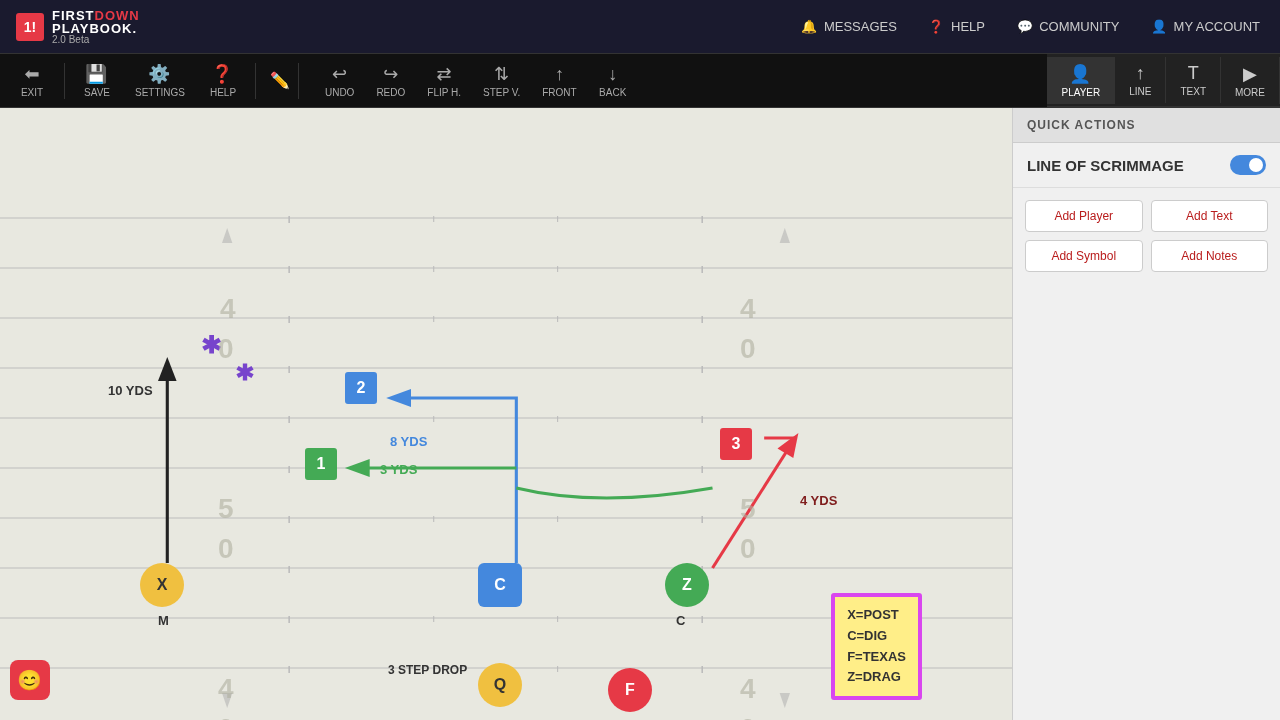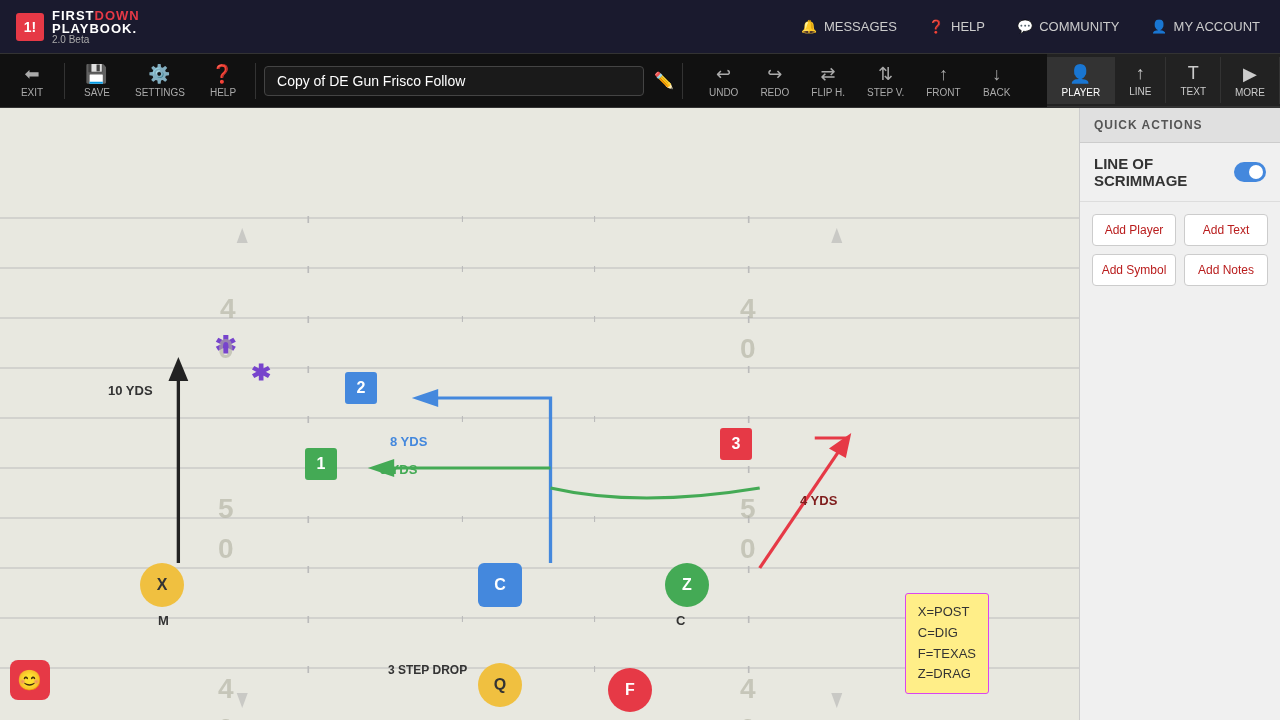--- a/index.html
+++ b/index.html
@@ -97,35 +97,35 @@
     
     .annotation { position: absolute; font-size: 13px; font-weight: bold; }
     .ann-10yds { left: 108px; top: 275px; color: #333; }
     .ann-8yds { left: 390px; top: 278px; color: #4488dd; margin-top: 48px; }
     .ann-3yds { left: 380px; top: 354px; color: #44aa55; }
     .ann-4yds { left: 800px; top: 385px; color: #7f1d1d; }
     .ann-3step { left: 388px; top: 535px; color: #333; font-size: 12px; margin-top: 20px; }
 
     
     .legend-box {
-      position: absolute; background: #ffee88; border: 1px solid #d946ef;
+      position: absolute; background: #ffee88; border: 4px solid #d946ef;
       padding: 8px 12px; border-radius: 3px; font-size: 13px; color: #333;
-      line-height: 1.6; font-weight: normal;
+      line-height: 1.6; font-weight: bold;
       right: 90px; top: 485px;
     }
 
     
     .routes-svg {
       position: absolute; top: 0; left: 0; width: 100%; height: 100%;
       pointer-events: none;
     }
 
     
     .right-panel {
-      width: 201px; background: #f0f0f0; border-left: 1px solid #ccc;
+      width: 268px; background: #f0f0f0; border-left: 1px solid #ccc;
       display: flex; flex-direction: column;
     }
     .panel-header {
       background: #e0e0e0; padding: 10px 14px; font-size: 12px;
       font-weight: bold; color: #555; border-bottom: 1px solid #ccc;
       letter-spacing: 1px;
     }
     .panel-section-title {
       display: flex; align-items: center; justify-content: space-between;
       padding: 12px 14px; font-weight: bold; font-size: 15px; color: #333;
@@ -202,21 +202,20 @@
     </div>
     <div class="tool-btn">
       <span class="icon">⚙️</span>
       <span>SETTINGS</span>
     </div>
     <div class="tool-btn">
       <span class="icon">❓</span>
       <span>HELP</span>
     </div>
     <div class="tool-divider"></div>
-    <input class="title-input" type="text" value="Copy of DE Gun Frisco Follow" style="">
     <span class="edit-icon">✏️</span>
     <div class="tool-divider"></div>
     <div class="tool-group">
       <div class="tool-btn">
         <span class="icon">↩</span>
         <span>UNDO</span>
       </div>
       <div class="tool-btn">
         <span class="icon">↪</span>
         <span>REDO</span>

